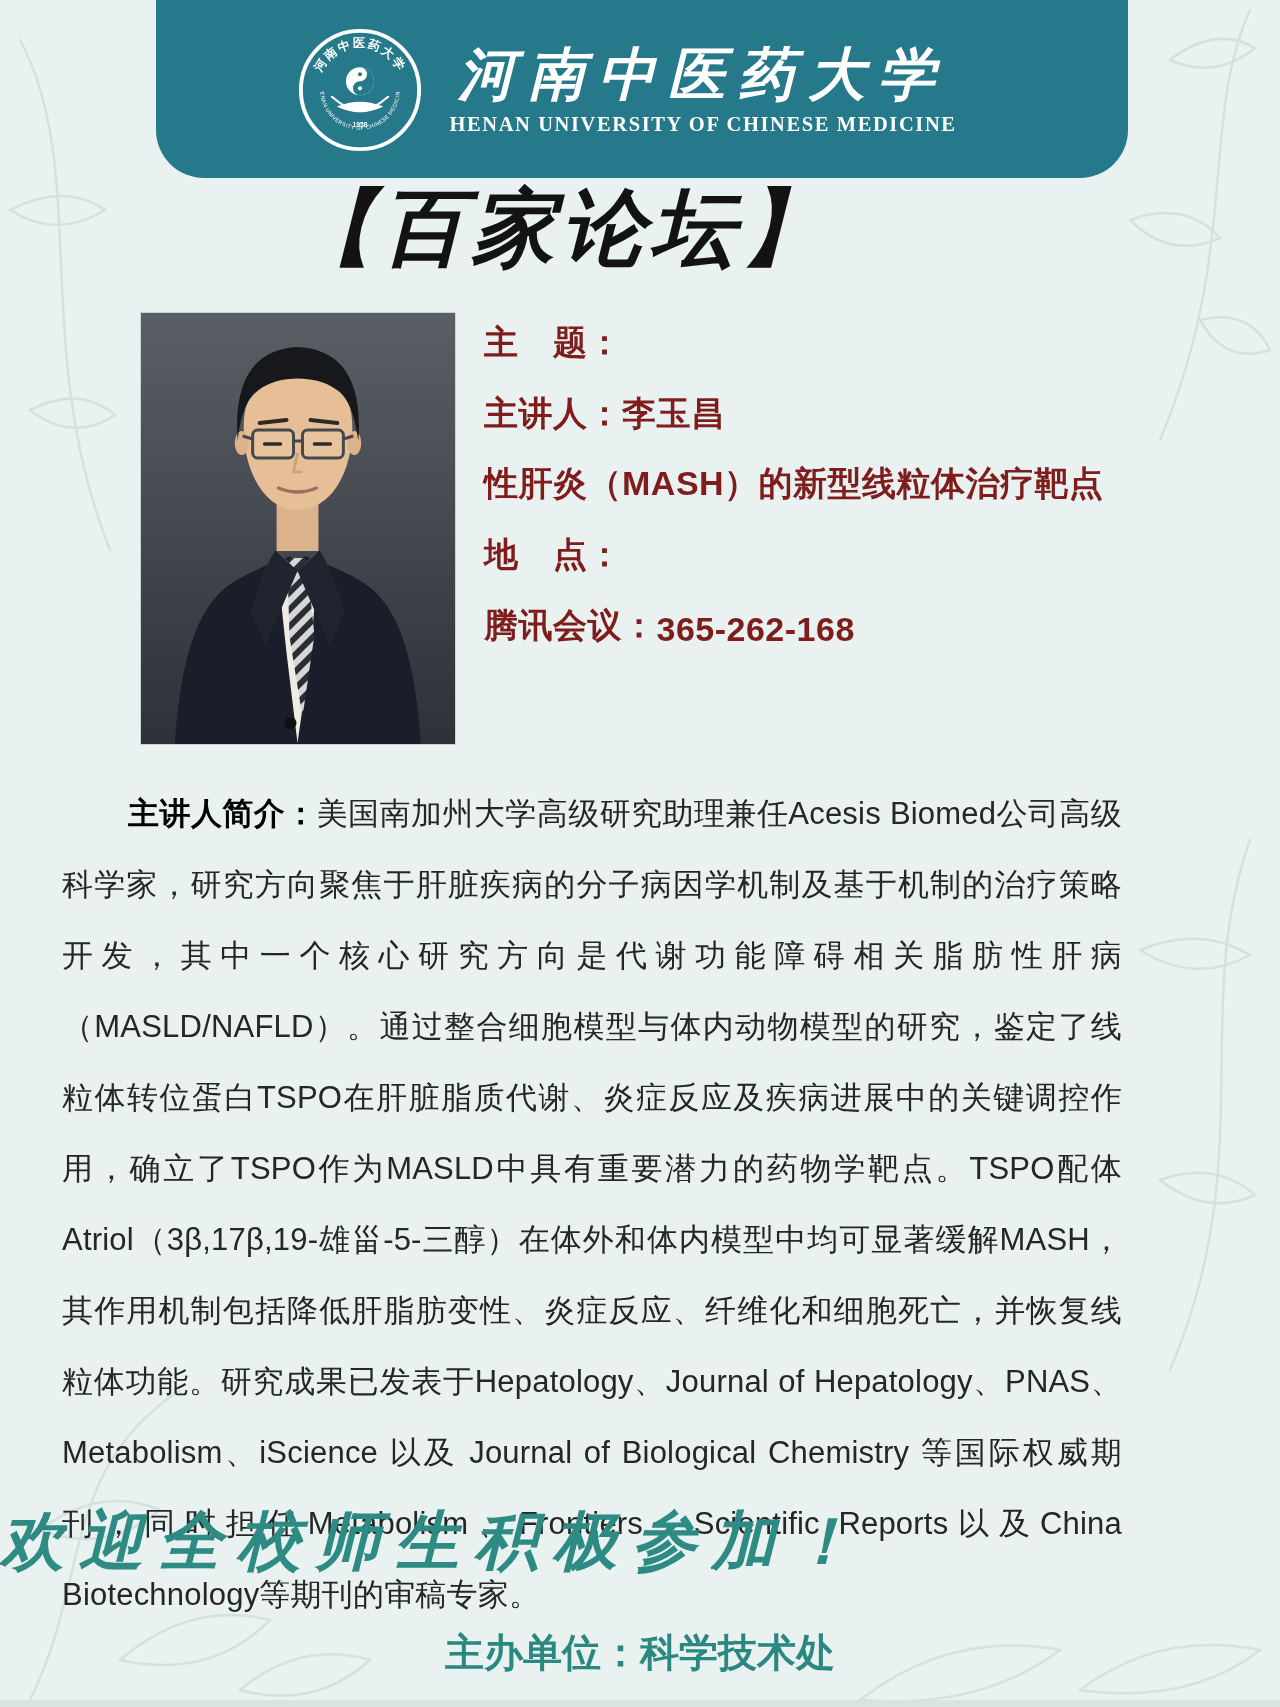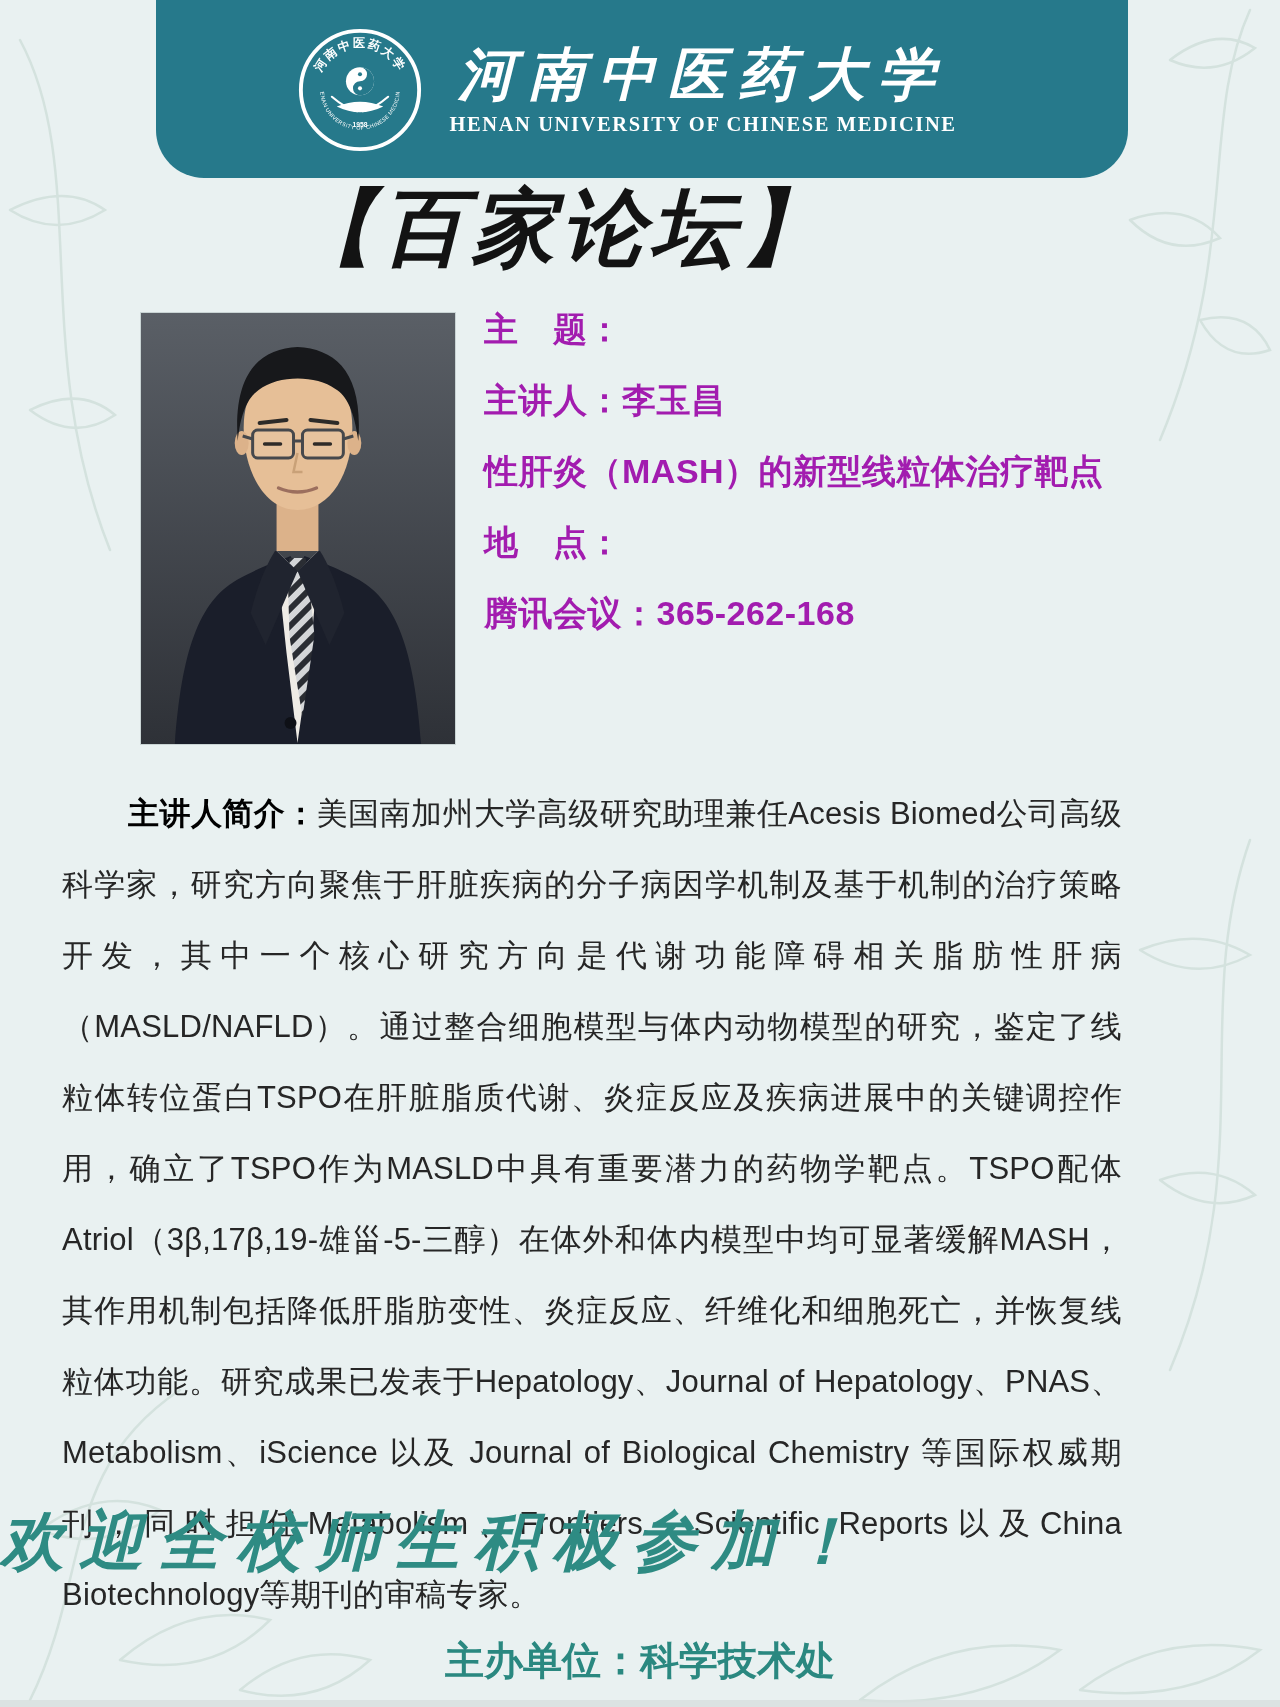--- a/index.html
+++ b/index.html
@@ -46,22 +46,22 @@
     position:absolute;left:141px;top:313px;width:314px;height:431px;
     box-shadow:0 0 0 1px #c9d4d4;
   }
   .photo svg{display:block;width:100%;height:100%;}
 
   
   .details{
     position:absolute;left:484px;top:295px;width:680px;
   }
   .detail-line{
-    height:70.8px;display:flex;align-items:center;white-space:nowrap;
-    font-size:34px;font-weight:700;color:#a21caf;letter-spacing:0.5px;
+    height:70.8px;display:flex;align-items:flex-end;white-space:nowrap;
+    font-size:34px;font-weight:700;color:#7f1d1d;letter-spacing:0.5px;
   }
   .detail-line .lbl{font-weight:700;}
   .detail-line .val{font-weight:700;}
 
   
   .bio{
     position:absolute;left:62px;top:747px;width:1060px;
     font-size:31px;line-height:71px;color:#262626;
     text-align:justify;text-indent:66px;letter-spacing:0.2px;
   }
@@ -73,21 +73,21 @@
     font-family:"DejaVu Serif","Liberation Serif",serif;font-style:italic;
     font-size:64px;font-weight:700;letter-spacing:15px;color:#2e8b83;
     white-space:nowrap;
   }
 
   
   .organizers{
     position:absolute;top:1626px;left:0;width:1280px;
     display:flex;justify-content:center;gap:138px;
     font-family:"DejaVu Serif","Liberation Serif",serif;
-    font-size:39px;font-weight:700;color:#2a8880;white-space:nowrap;margin-top:8px;
+    font-size:39px;font-weight:700;color:#2a8880;white-space:nowrap;
   }
   .bottom-strip{
     position:absolute;left:0;bottom:0;width:1280px;height:7px;
     background:#d8e0df;opacity:.85;
   }
 </style>
 </head>
 <body>
 
 <svg class="flourish" style="left:1090px;top:0;" width="190" height="470" viewBox="0 0 190 470">

